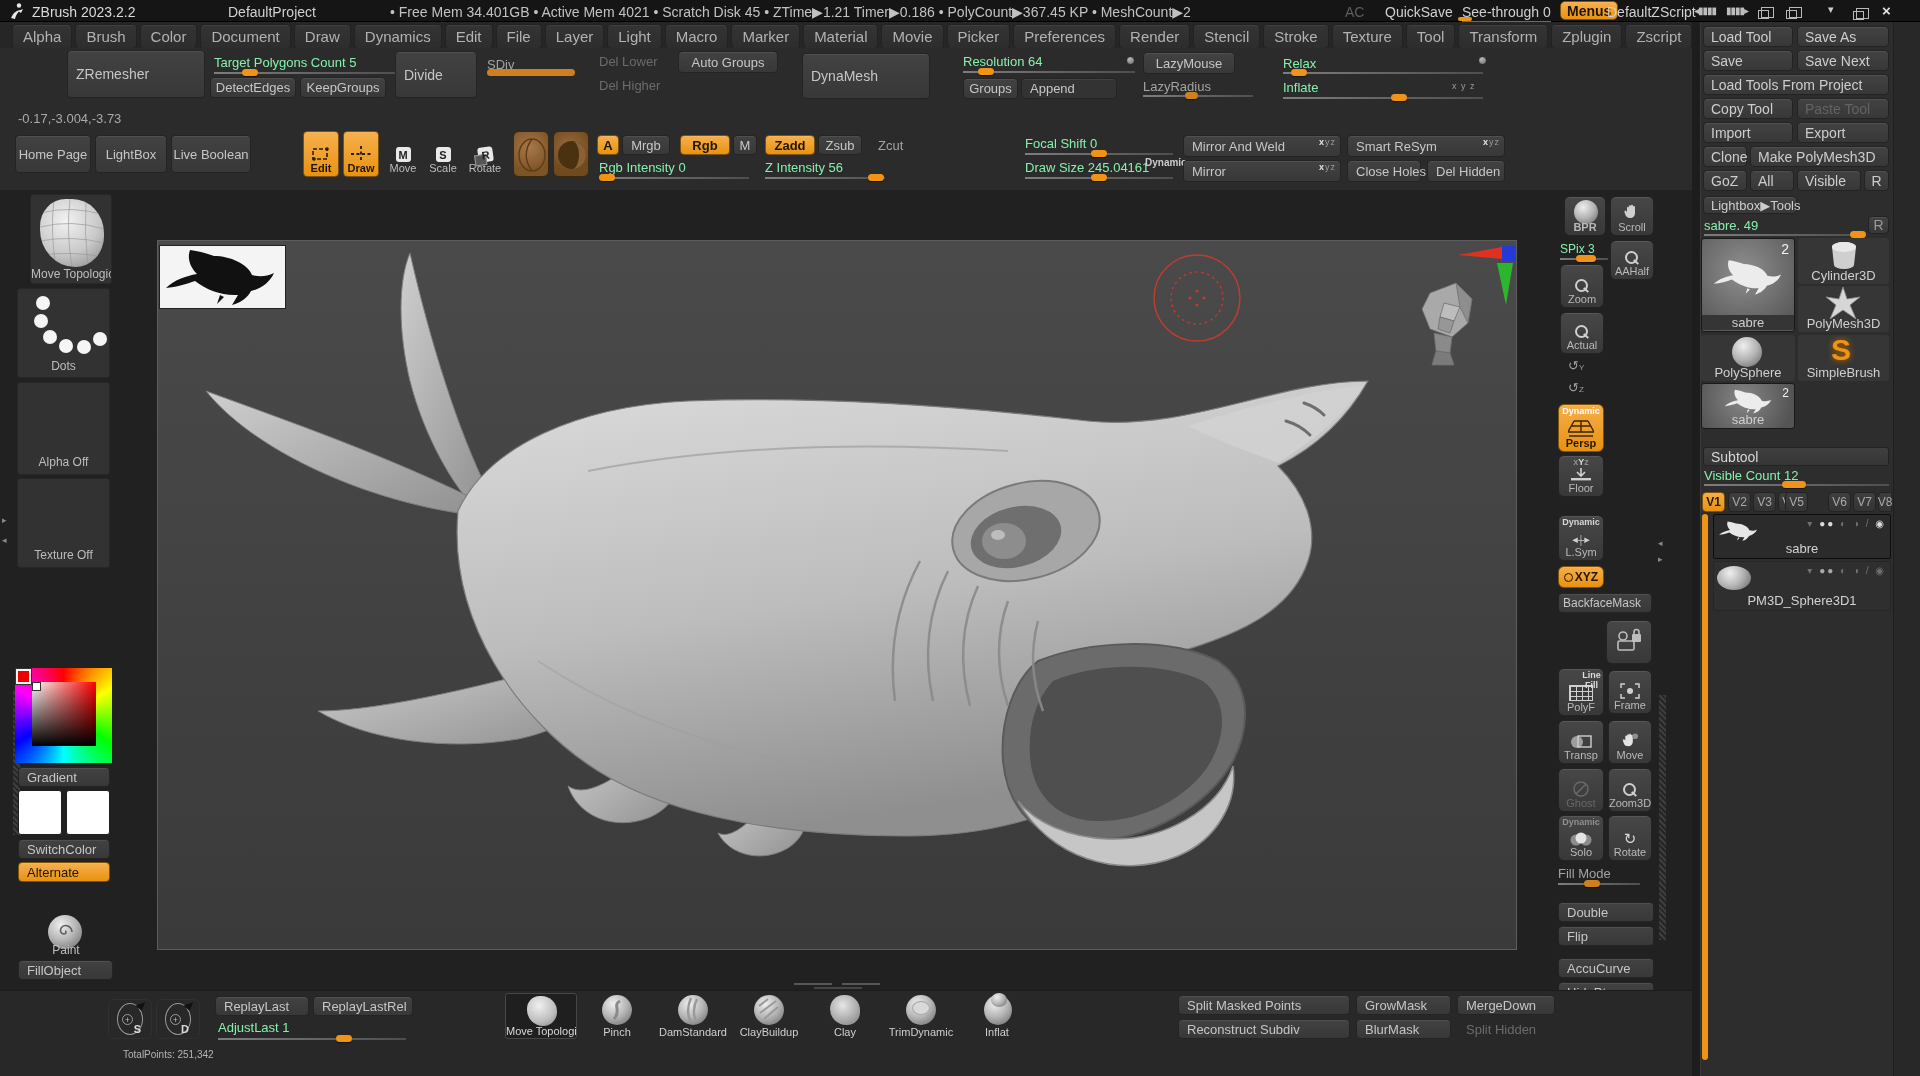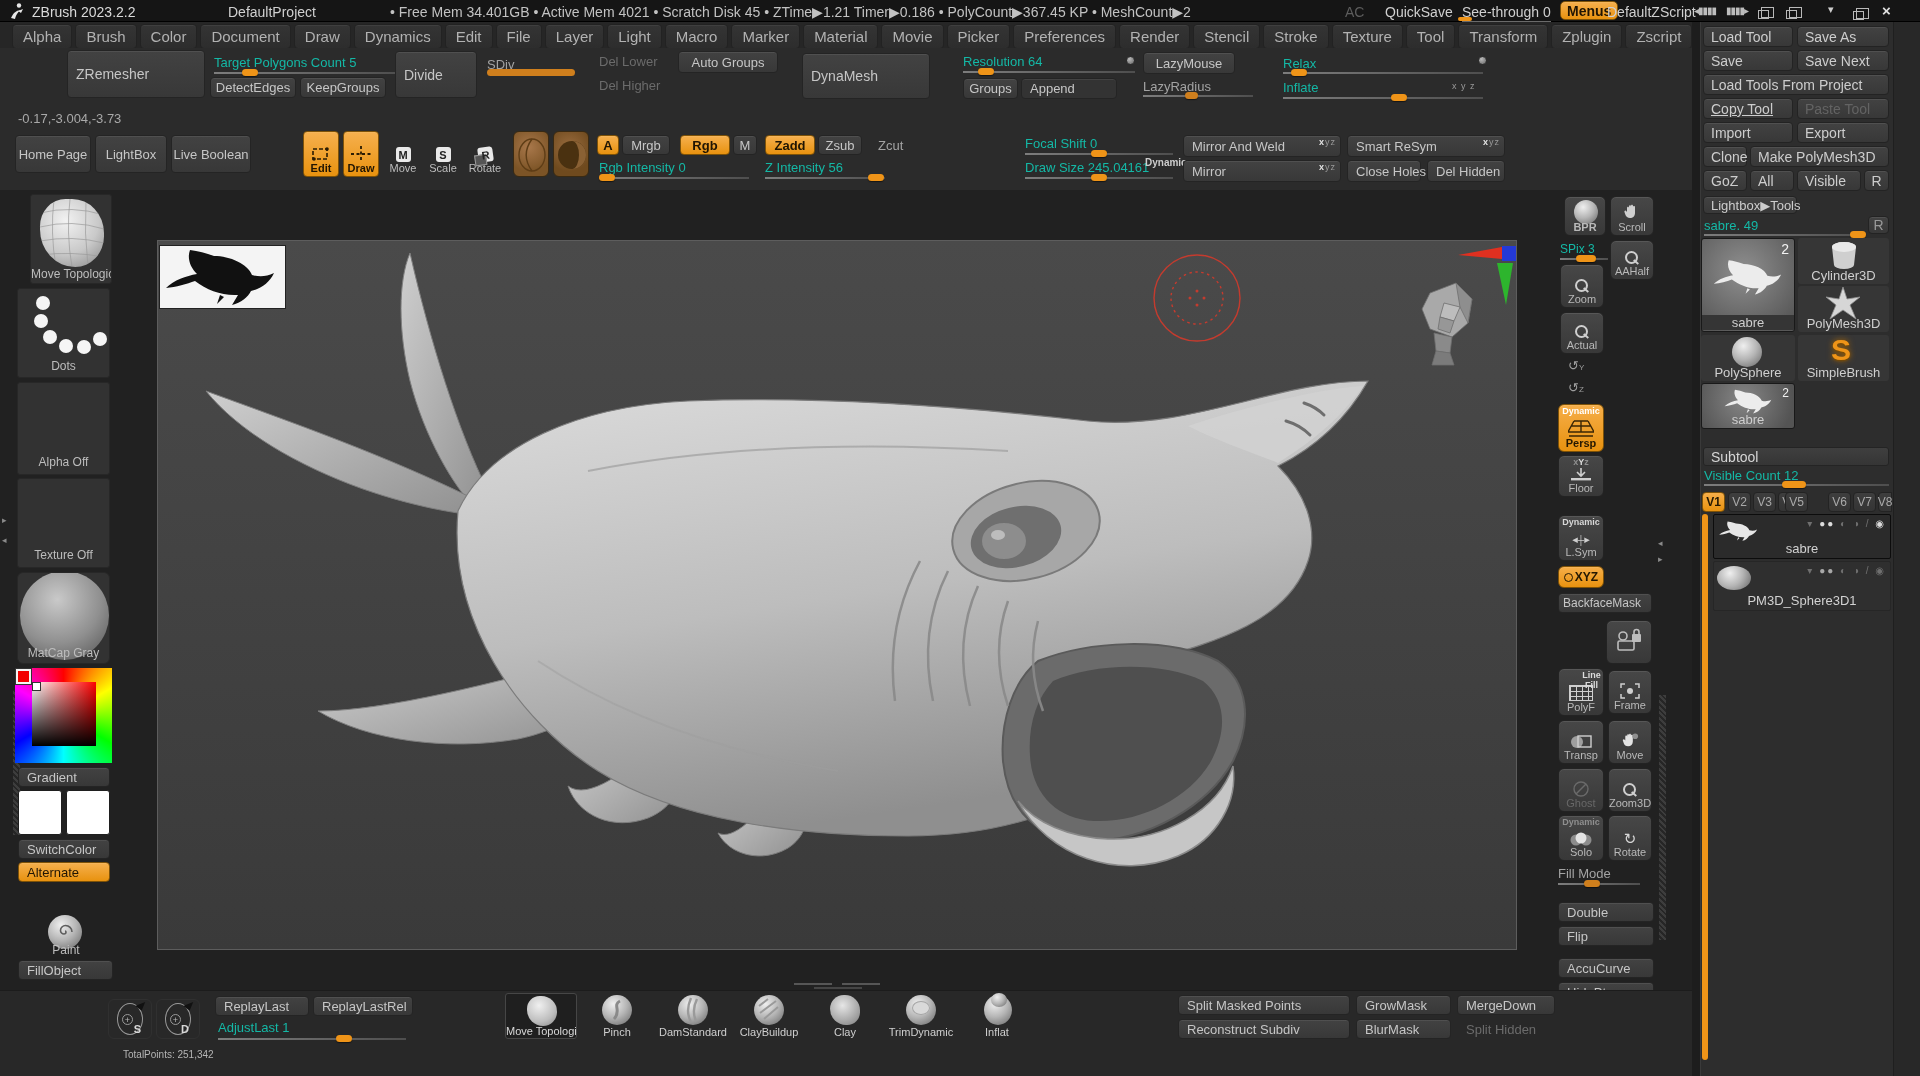--- a/index.html
+++ b/index.html
@@ -22,21 +22,21 @@
     display:flex; align-items:center; justify-content:center;
     white-space:nowrap; padding:0 8px; cursor:default;
   }
   .btn.left { justify-content:flex-start; }
   .btn.dim { color:#6b6b6b; }
   .btn.flat { background:transparent; border-color:transparent; box-shadow:none; }
   .btn.orange {
     background: linear-gradient(#f6b04e,#e8920f);
     border-color:#7e5207; color:#201503; font-weight:bold;
   }
-  .lbl { font-size:13px; color:#14b8a6; white-space:nowrap; }
+  .lbl { font-size:13px; color:#86efac; white-space:nowrap; }
   .lbl.dim { color:#a3a3a3; }
   .track { position:absolute; height:2px; background:linear-gradient(90deg,#7d7d7d,#4e4e4e); }
   .knob { position:absolute; width:16px; height:7px; top:-3px; background:#ef9418; border-radius:4px; box-shadow:0 1px 1px rgba(0,0,0,.5); }
   .orangebar { background:#cf7f1d; border-radius:4px; }
   .dotbtn { width:9px; height:9px; border-radius:50%; background:radial-gradient(circle at 35% 30%,#bbb,#666); border:1px solid #2e2e2e; }
   .axes { font-size:9px; color:#9a9a9a; letter-spacing:1px; }
   .axes b { color:#e4e4e4; font-weight:bold; }
 
   .menubtn {
     background: linear-gradient(#343434,#2d2d2d);
@@ -334,24 +334,20 @@
           </g>
       </svg>
       <span class="shelf-label" style="bottom:4px;">Dots</span>
     </div>
     <div class="shelf-box" style="left:17px;top:192px;width:93px;height:93px;">
       <span class="shelf-label" style="bottom:5px;">Alpha Off</span>
     </div>
     <div class="shelf-box" style="left:17px;top:288px;width:93px;height:90px;">
       <span class="shelf-label" style="bottom:5px;">Texture Off</span>
     </div>
-    <div class="shelf-box" style="left:17px;top:382px;width:93px;height:92px;border-radius:6px;overflow:hidden;">
-      <div class="ball" style="position:absolute;left:2px;top:-2px;width:89px;height:89px;background:radial-gradient(circle at 42% 32%, #c9c9c9, #8f8f8f 55%, #565656 95%);"></div>
-      <span class="shelf-label" style="bottom:3px;">MatCap Gray</span>
-    </div>
 
     <div class="abs" style="left:15px;top:478px;width:97px;height:95px;background:conic-gradient(from 0deg at 50% 50%, #f00, #ff0, #0f0, #0ff, #00f, #f0f, #f00);">
       <div class="abs" style="left:17px;top:14px;width:64px;height:64px;background:linear-gradient(to bottom, rgba(0,0,0,0), #000), linear-gradient(to right, #fff, #f00);"></div>
       <div class="abs" style="left:1px;top:1px;width:15px;height:15px;background:#f20000;border:2px solid #f5f5f5;box-shadow:0 0 0 1px #333;"></div>
       <div class="abs" style="left:17px;top:14px;width:9px;height:9px;background:#fff;border:1px solid #333;"></div>
     </div>
     <div class="abs btn left" style="left:18px;top:577px;width:92px;height:20px;">Gradient</div>
     <div class="abs" style="left:18px;top:600px;width:44px;height:45px;background:#fff;border-radius:3px;border:1px solid #1f1f1f;"></div>
     <div class="abs" style="left:66px;top:600px;width:44px;height:45px;background:#fff;border-radius:3px;border:1px solid #1f1f1f;"></div>
     <div class="abs btn left" style="left:18px;top:649px;width:92px;height:20px;">SwitchColor</div>
@@ -591,21 +587,21 @@
 
   <div class="abs" style="left:1692px;top:22px;width:8px;height:1054px;background:#1d1d1d;"></div>
   <div class="abs" style="left:1700px;top:22px;width:220px;height:1054px;background:#2d2d2d;border-left:1px solid #3a3a3a;">
     <div class="abs" style="left:192px;top:0;width:28px;height:1054px;background:#282828;border-left:1px solid #1f1f1f;"></div>
 
     <div class="panelbtn" style="left:2px;top:4px;width:90px;">Load Tool</div>
     <div class="panelbtn" style="left:96px;top:4px;width:92px;">Save As</div>
     <div class="panelbtn" style="left:2px;top:28px;width:90px;">Save</div>
     <div class="panelbtn" style="left:96px;top:28px;width:92px;">Save Next</div>
     <div class="panelbtn" style="left:2px;top:52px;width:186px;">Load Tools From Project</div>
-    <div class="panelbtn" style="left:2px;top:76px;width:90px;text-decoration:underline;">Copy Tool</div>
+    <div class="panelbtn" style="left:2px;top:76px;width:90px;">Copy Tool</div>
     <div class="panelbtn dim" style="left:96px;top:76px;width:92px;">Paste Tool</div>
     <div class="panelbtn" style="left:2px;top:100px;width:90px;">Import</div>
     <div class="panelbtn" style="left:96px;top:100px;width:92px;">Export</div>
     <div class="panelbtn" style="left:2px;top:124px;width:44px;">Clone</div>
     <div class="panelbtn" style="left:49px;top:124px;width:139px;">Make PolyMesh3D</div>
     <div class="panelbtn" style="left:2px;top:148px;width:44px;">GoZ</div>
     <div class="panelbtn" style="left:49px;top:148px;width:44px;">All</div>
     <div class="panelbtn" style="left:96px;top:148px;width:64px;">Visible</div>
     <div class="panelbtn center" style="left:163px;top:148px;width:25px;padding:0;">R</div>
     <div class="panelbtn" style="left:2px;top:174px;width:94px;height:18px;font-size:13px;">Lightbox▶Tools</div>

